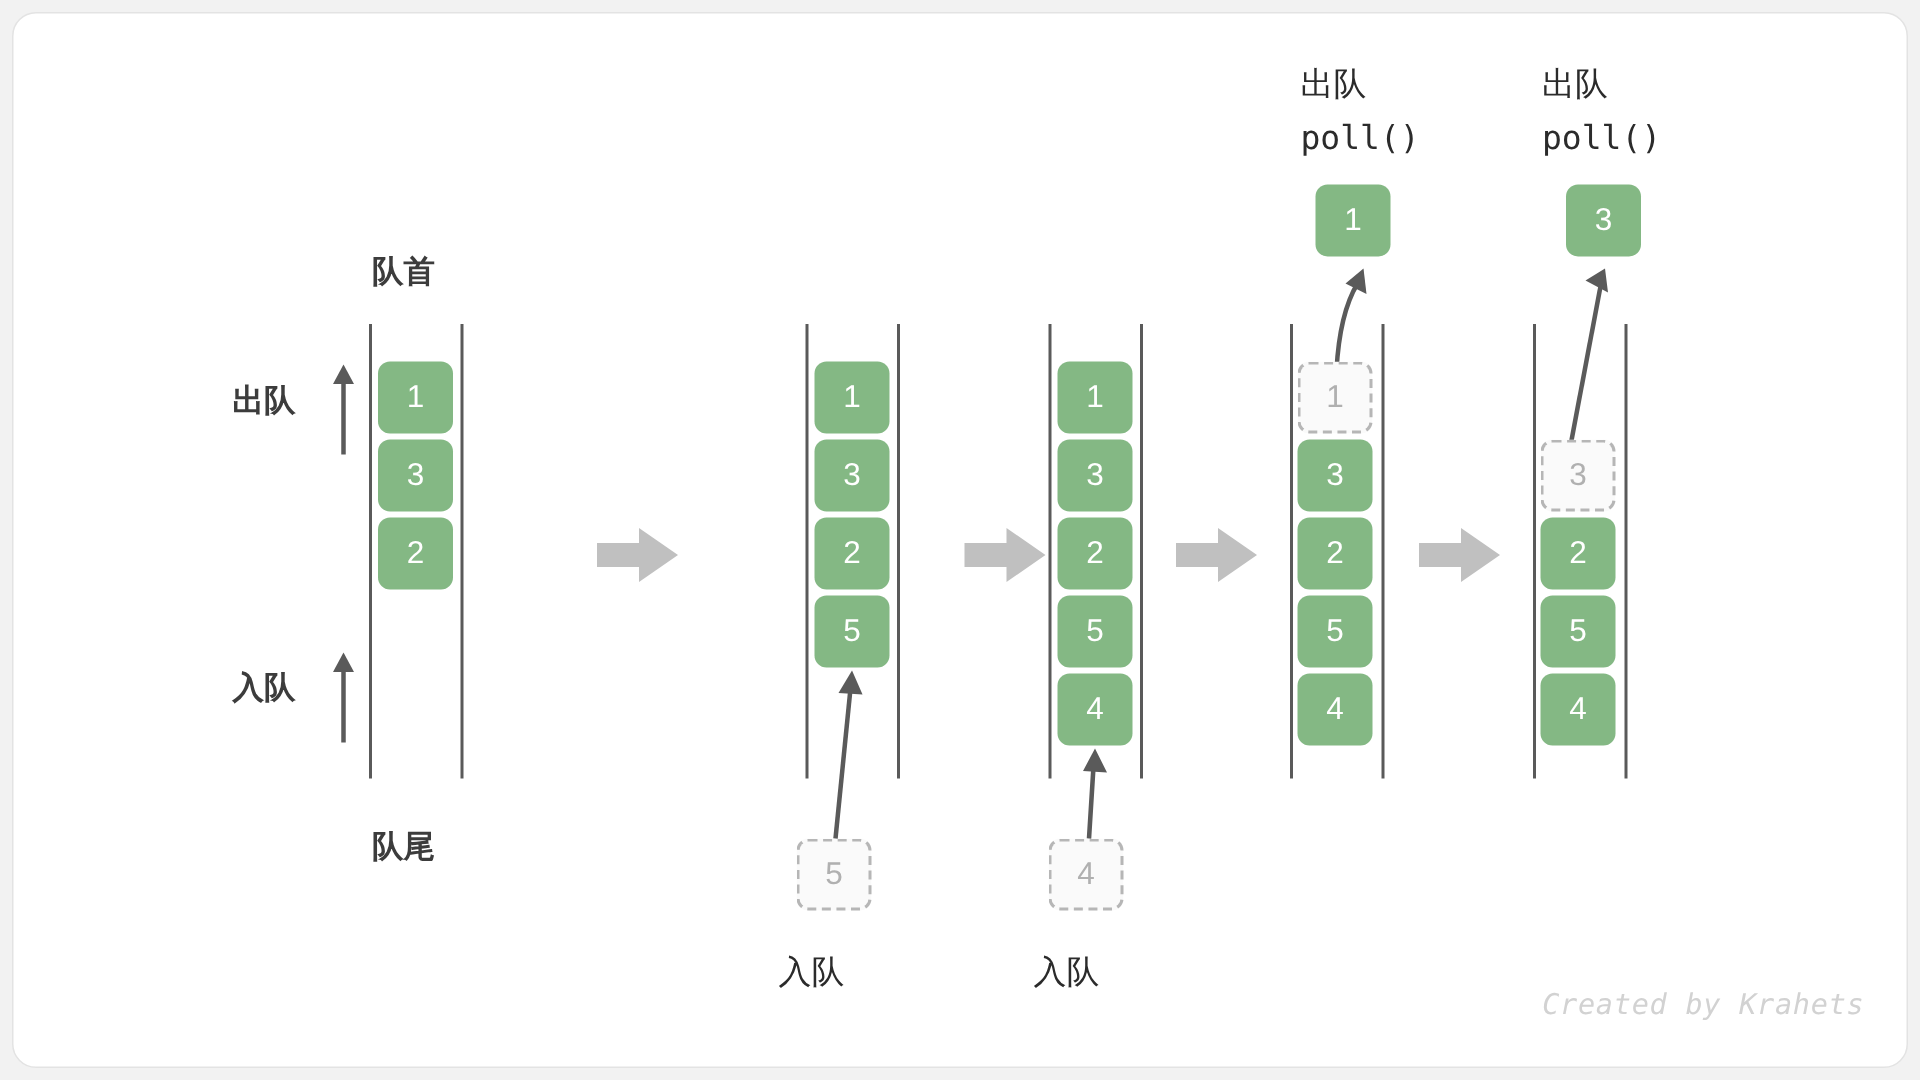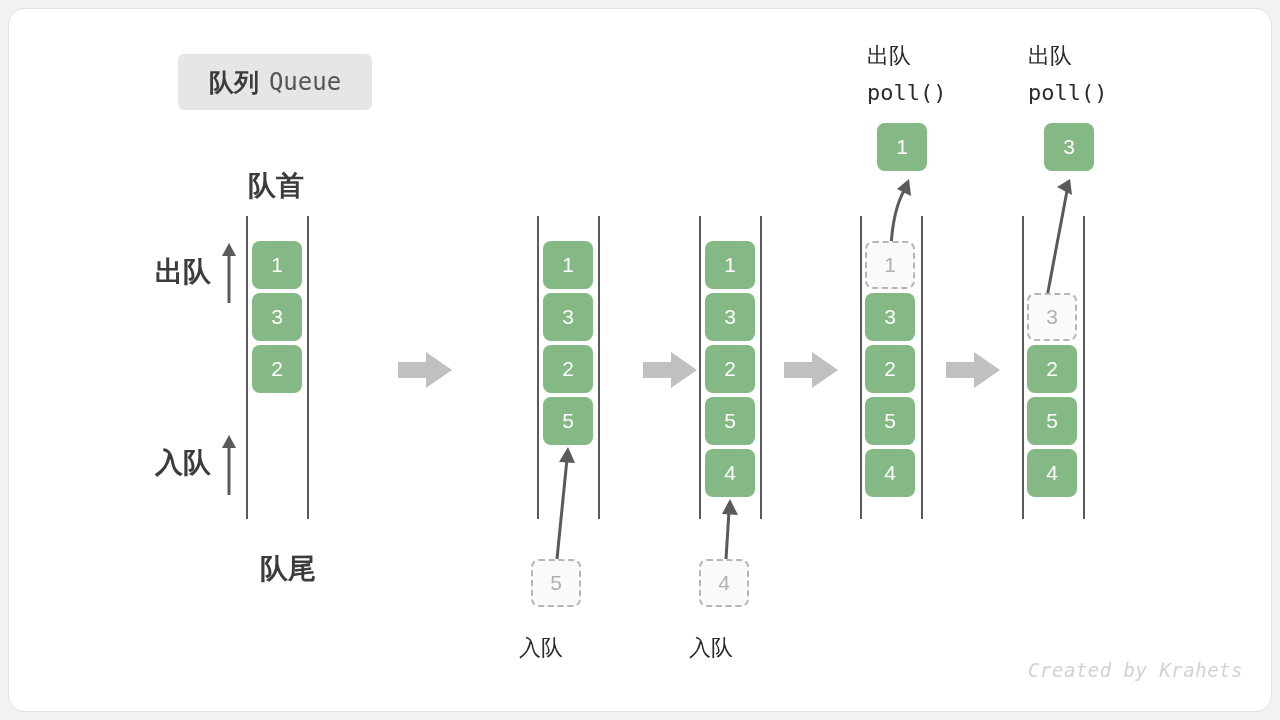--- a/index.html
+++ b/index.html
@@ -77,21 +77,21 @@
   .box.ghost {
     background: #fafafa;
     border: 2px dashed #b6b6b6;
     color: #b0b0b0;
   }
 
   
   .cn-label {
     font-family: "Liberation Sans", sans-serif;
     font-weight: bold;
-    font-size: 28px;
+    font-size: 21px;
     color: #3c3c3c;
     white-space: nowrap;
   }
   .op-label {
     font-family: "Liberation Sans", sans-serif;
     font-size: 22px;
     color: #2b2b2b;
     white-space: nowrap;
     text-align: left;
     line-height: 37px;
@@ -112,27 +112,23 @@
     letter-spacing: 0.5px;
     font-style: italic;
   }
   svg { overflow: visible; }
 </style>
 </head>
 <body>
 
 <div id="card">
 
-  <div class="abs" id="title-badge">
-    <span class="cn">队列</span>
-    <span class="en">Queue</span>
-  </div>
 
   <div class="abs cn-label" style="left:239px; top:158px;">队首</div>
-  <div class="abs cn-label" style="left:239px; top:541px;margin-left:12px;">队尾</div>
+  <div class="abs cn-label" style="left:239px; top:541px;">队尾</div>
 
   <div class="abs cn-label" style="left:146px; top:244px;">出队</div>
   <div class="abs cn-label" style="left:146px; top:435px;">入队</div>
 
   <svg class="abs" style="left:208px; top:232px;" width="24" height="62">
     <line x1="12" y1="62" x2="12" y2="12" stroke="#5a5a5a" stroke-width="3"></line>
     <polygon points="12,2 5,15 19,15" fill="#5a5a5a"></polygon>
   </svg>
   <svg class="abs" style="left:208px; top:424px;" width="24" height="62">
     <line x1="12" y1="62" x2="12" y2="12" stroke="#5a5a5a" stroke-width="3"></line>

